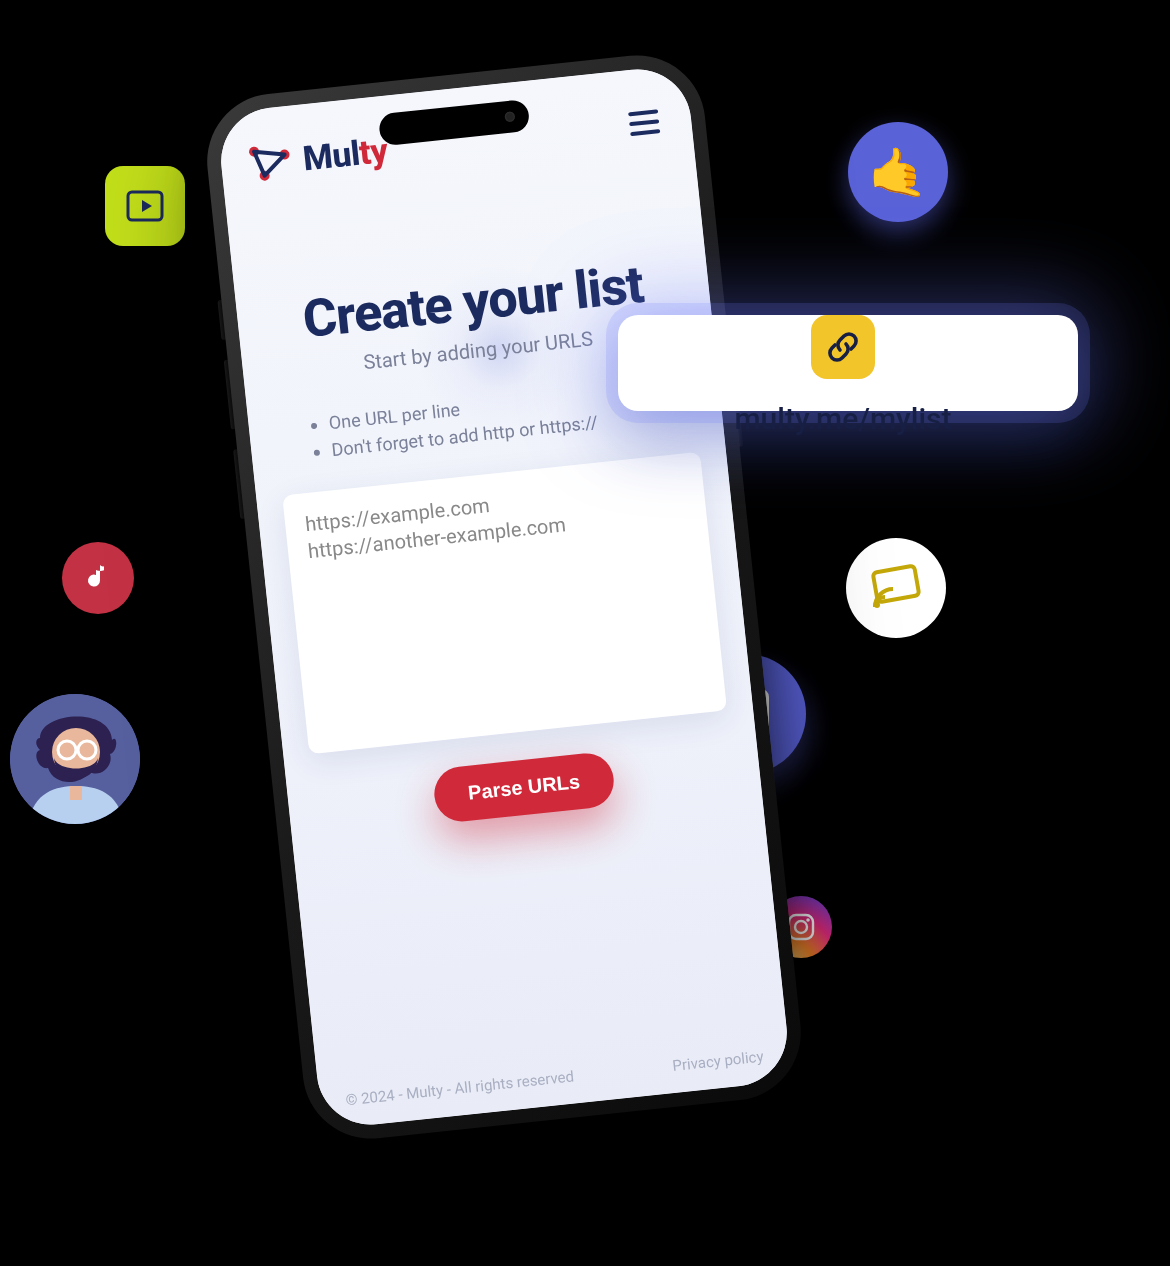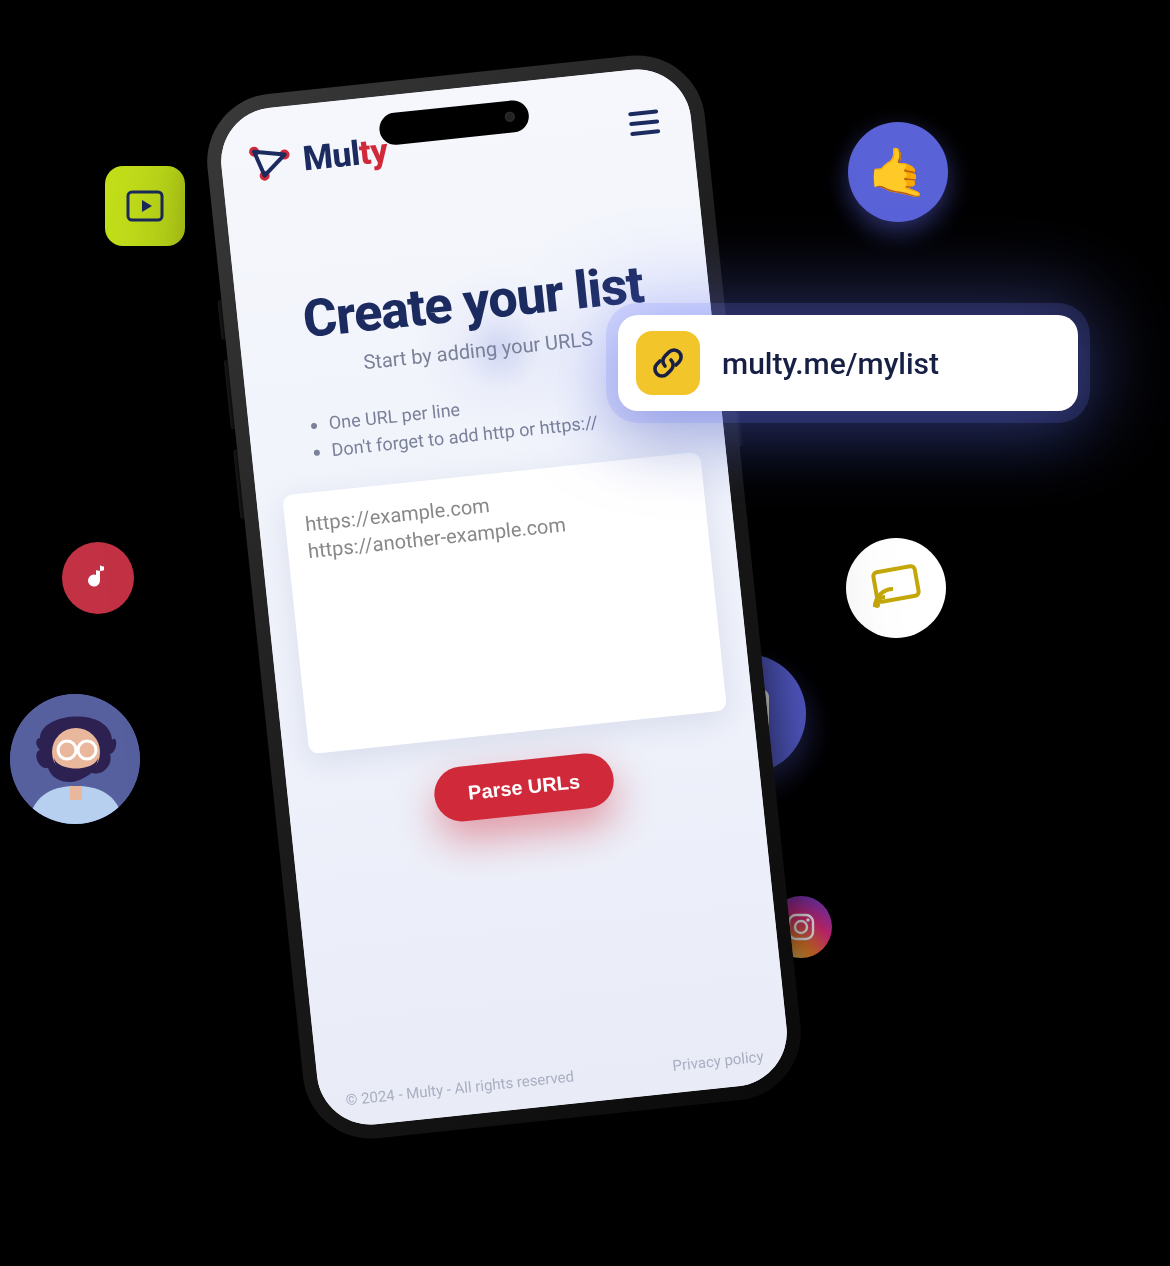--- a/index.html
+++ b/index.html
@@ -115,20 +115,21 @@
     width:460px; height:96px;
     background:#fff;
     border-radius:20px;
     display:flex; align-items:center; gap:22px;
     padding:0 28px 0 18px;
     box-shadow:
       0 0 0 12px rgba(109,122,255,0.18),
       0 0 80px 20px rgba(109,122,255,0.35),
       0 30px 60px rgba(30,50,120,0.25);
     z-index:4;
+    flex-direction:column;
   }
   .url-pill .link-chip {
     width:64px; height:64px; border-radius:16px;
     background: #f2c52b;
     display:flex; align-items:center; justify-content:center;
     flex: 0 0 auto;
   }
   .url-pill .url-text { font-size:30px; color:#172044; font-weight:500; }
 
   

